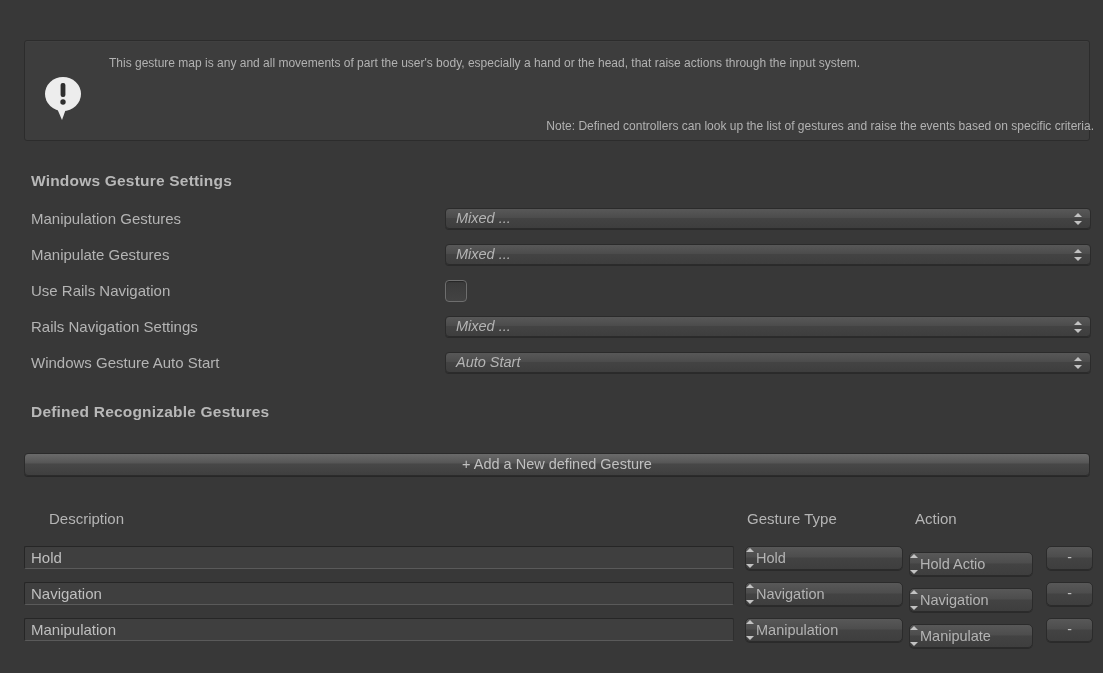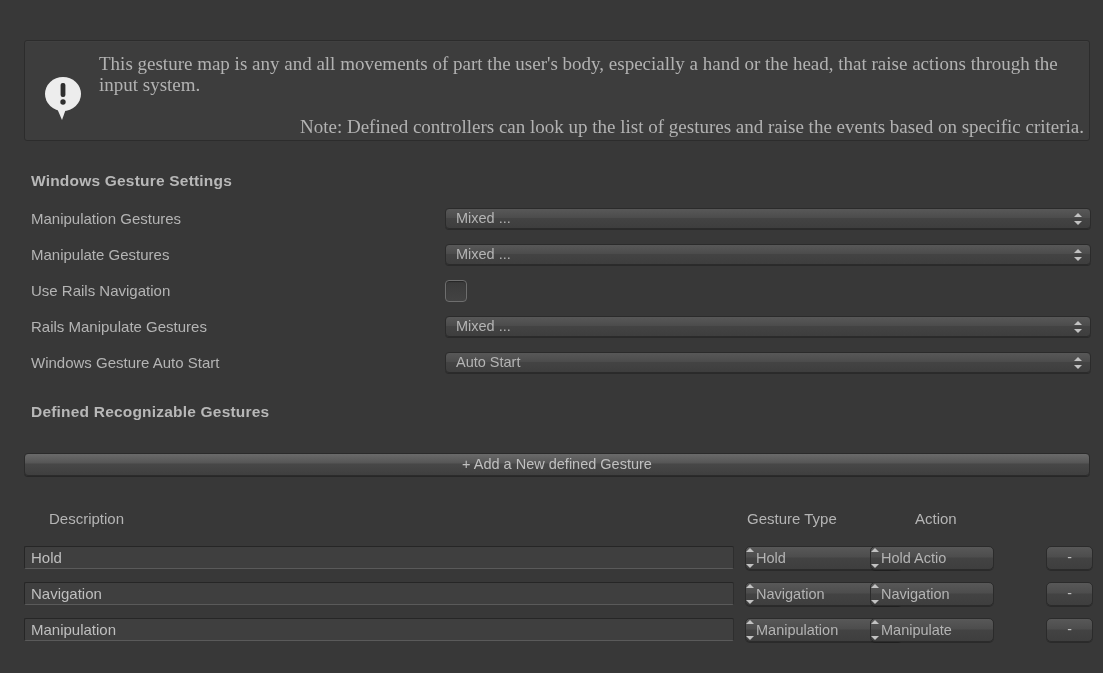--- a/index.html
+++ b/index.html
@@ -54,26 +54,25 @@
   }
   #help-icon {
     position: absolute;
     left: 38px;
     top: 72px;
     width: 50px;
     height: 50px;
   }
   .help-text {
     position: absolute;
-    left: 99px;
+    left: 109px;
     width: 985px;
-    font-size: 19px;
+    font-size: 12px;
     color: #b2b2b2;
     line-height: 21px;
-    font-family: Liberation Serif, serif;
   }
   #help-para-1 { top: 53px; }
   #help-para-2 { top: 116px; text-align: right; }
 
   
   #windows-gesture-settings-header {
     position: absolute;
     left: 31px;
     top: 172px;
   }
@@ -100,20 +99,21 @@
     border-radius: 4px;
     border: 1px solid #2b2b2b;
     background: linear-gradient(to bottom, #585858 0%, #4c4c4c 45%, #434343 50%, #3e3e3e 100%);
     box-shadow: 0 1px 0 rgba(0,0,0,0.25);
     color: #b4b4b4;
     font-size: 14.5px;
     line-height: 19px;
     padding-left: 10px;
     overflow: hidden;
     white-space: nowrap;
+    font-style: italic;
   }
   .popup .popup-arrow {
     position: absolute;
     right: 7px;
     top: 3px;
     width: 9px;
     height: 14px;
   }
   .popup-arrow::before,
   .popup-arrow::after {
@@ -225,22 +225,23 @@
     overflow: hidden;
     white-space: nowrap;
   }
   .popup-small .popup-arrow { top: 5px; }
 
   .gesture-type-popup {
     left: 745px;
     width: 158px;
   }
   .action-popup {
-    left: 870px;
+    left: 909px;
     width: 124px;
+    margin-top: 6px;
   }
 
   .remove-button {
     position: absolute;
     left: 1046px;
     width: 47px;
     height: 24px;
     box-sizing: border-box;
     border-radius: 5px;
     border: 1px solid #2b2b2b;
@@ -286,21 +287,21 @@
     <span class="popup-arrow"></span>
   </div>
 </div>
 
 <div class="field-row" style="top:280px">
   <span class="row-label">Use Rails Navigation</span>
   <div class="checkbox"></div>
 </div>
 
 <div class="field-row" style="top:316px">
-  <span class="row-label">Rails Manipulate Gestures</span>
+  <span class="row-label">Rails Navigation Settings</span>
   <div class="popup">
     <span>Mixed ...</span>
     <span class="popup-arrow"></span>
   </div>
 </div>
 
 <div class="field-row" style="top:352px">
   <span class="row-label">Windows Gesture Auto Start</span>
   <div class="popup">
     <span>Auto Start</span>

